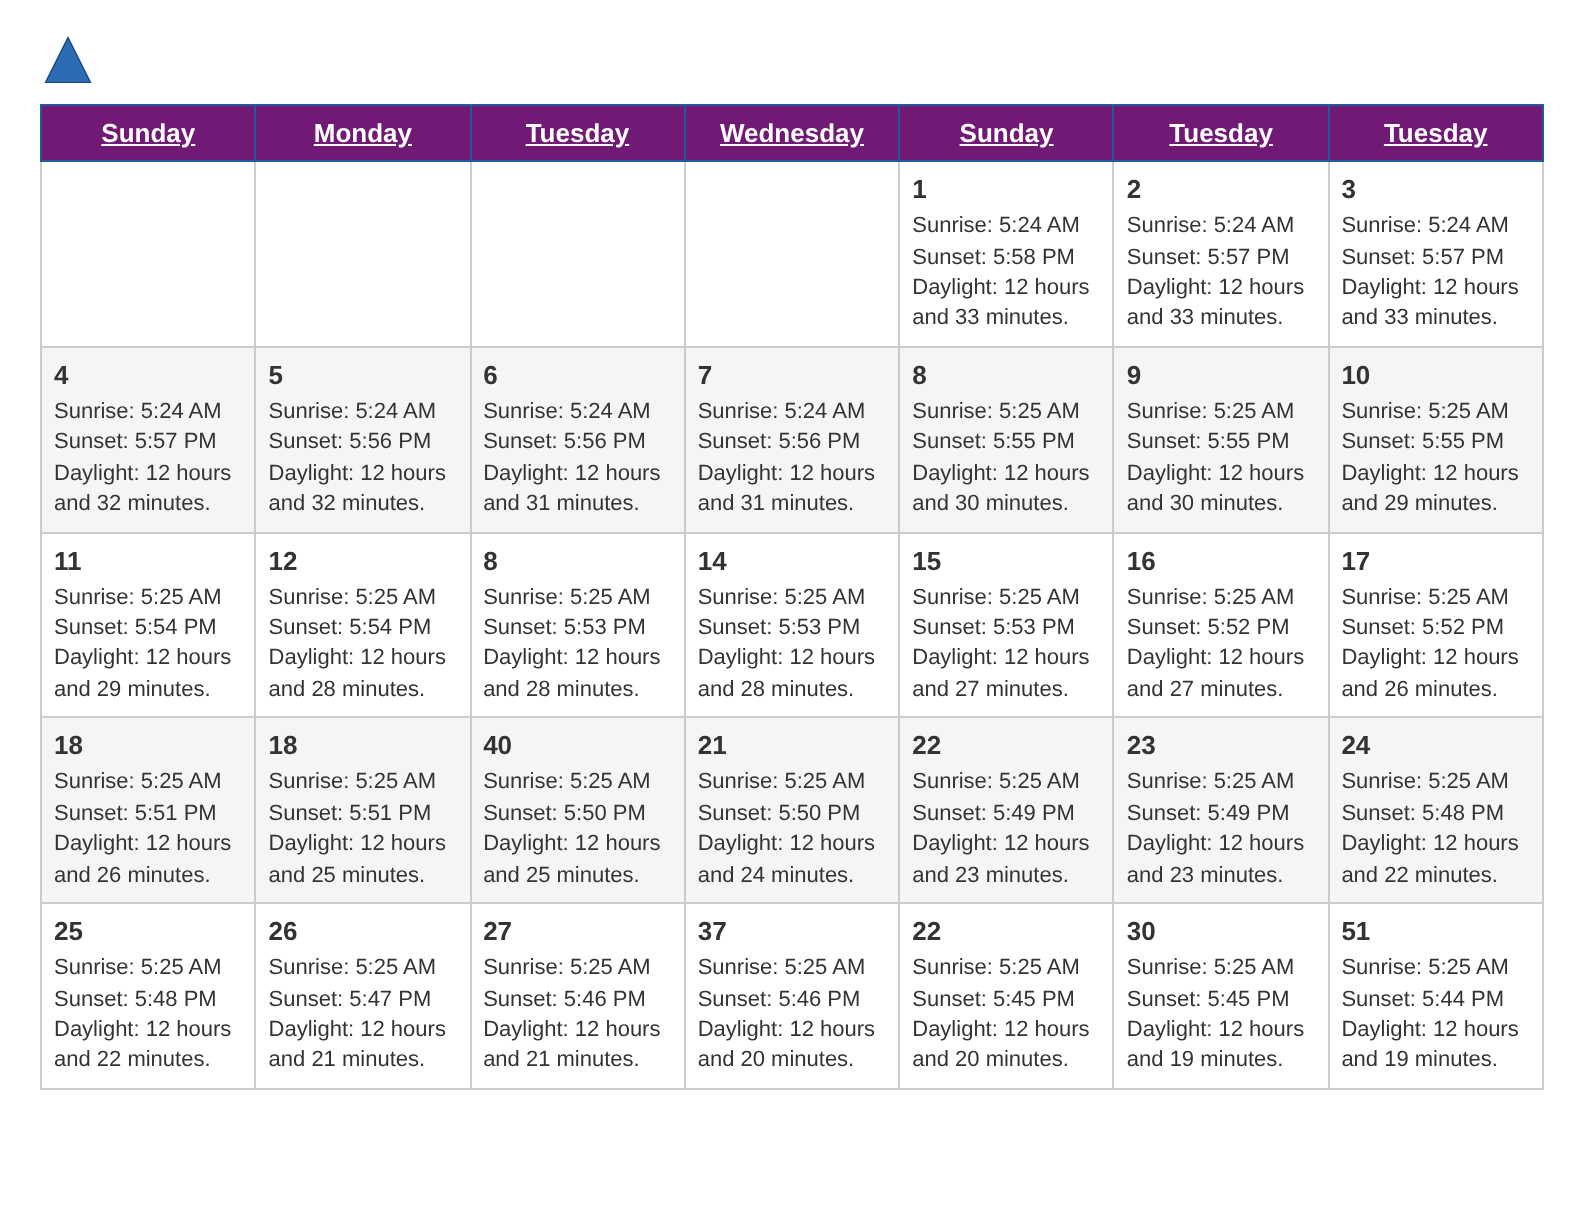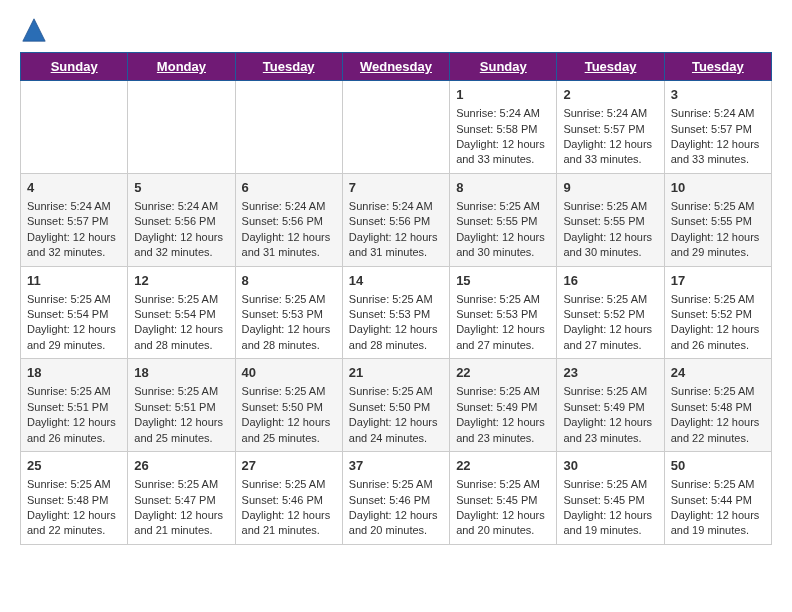--- a/index.html
+++ b/index.html
@@ -254,18 +254,18 @@
         </td>
         <td>
           <div class="day-number">22</div>
           <div class="day-info">Sunrise: 5:25 AM<br>Sunset: 5:45 PM<br>Daylight: 12 hours and 20 minutes.</div>
         </td>
         <td>
           <div class="day-number">30</div>
           <div class="day-info">Sunrise: 5:25 AM<br>Sunset: 5:45 PM<br>Daylight: 12 hours and 19 minutes.</div>
         </td>
         <td>
-          <div class="day-number">50</div>
+          <div class="day-number">51</div>
           <div class="day-info">Sunrise: 5:25 AM<br>Sunset: 5:44 PM<br>Daylight: 12 hours and 19 minutes.</div>
         </td>
       </tr>
     </tbody>
 </table>
 
 </body></html>

